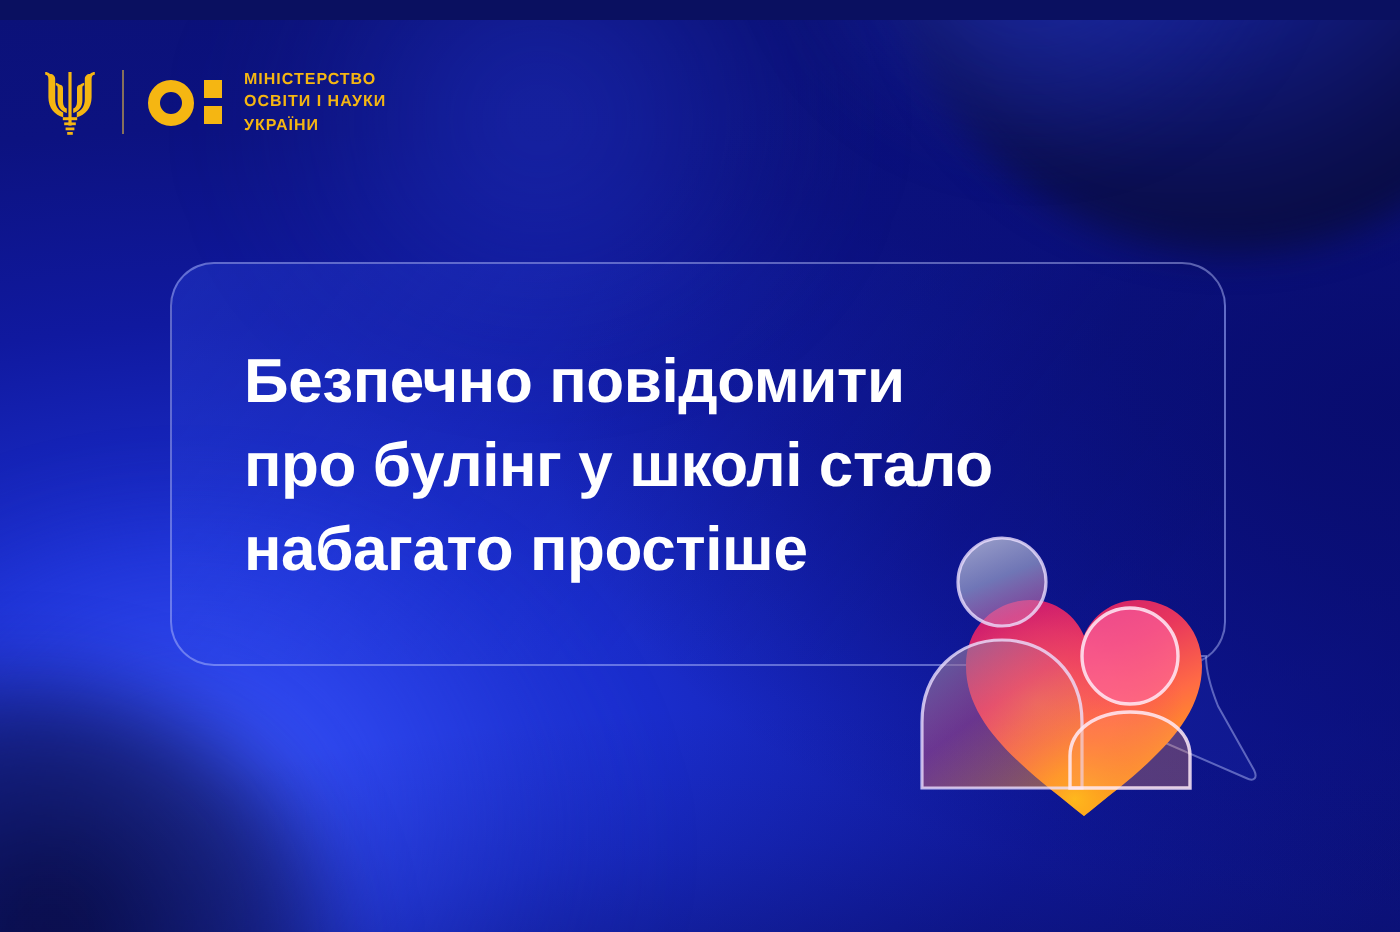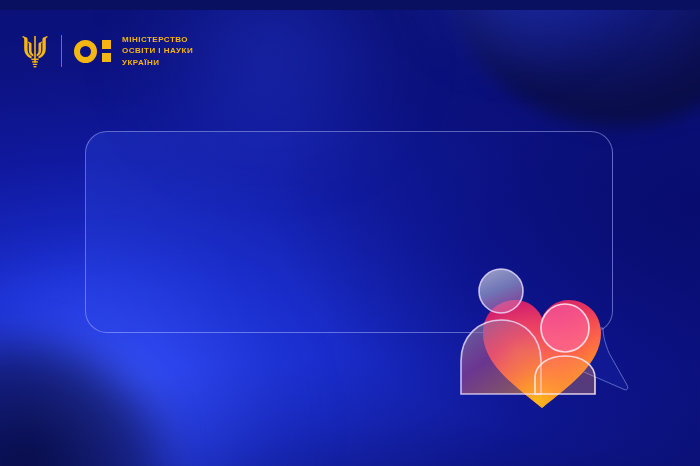--- a/index.html
+++ b/index.html
@@ -234,20 +234,23 @@
 УКРАЇНИ</span>
   </div>
 
   <div class="bubble-wrap">
     <div class="bubble"></div>
     <svg class="bubble-tail" viewBox="0 0 90 86">
       <path d="M2 1 L2 6 C2 20 14 34 30 42 L76 62 C80 64 82 62 80 58 L62 26 C58 16 56 8 56 1 Z" fill="rgba(30,48,185,0.22)" stroke="rgba(190,200,255,0.45)" stroke-width="1"></path>
     </svg>
   </div>
 
+  <div class="headline">Безпечно повідомити
+про булінг у школі стало
+набагато простіше</div>
 
   <div class="illus">
     <svg viewBox="0 0 175 150" width="175" height="150" aria-hidden="true">
       <defs>
         <linearGradient id="heartGrad" x1="0.15" y1="0.05" x2="0.62" y2="1">
           <stop offset="0%" stop-color="#c6156f"></stop>
           <stop offset="34%" stop-color="#e8365d"></stop>
           <stop offset="62%" stop-color="#ff6a45"></stop>
           <stop offset="88%" stop-color="#ff9d1c"></stop>
           <stop offset="100%" stop-color="#ffb014"></stop>

